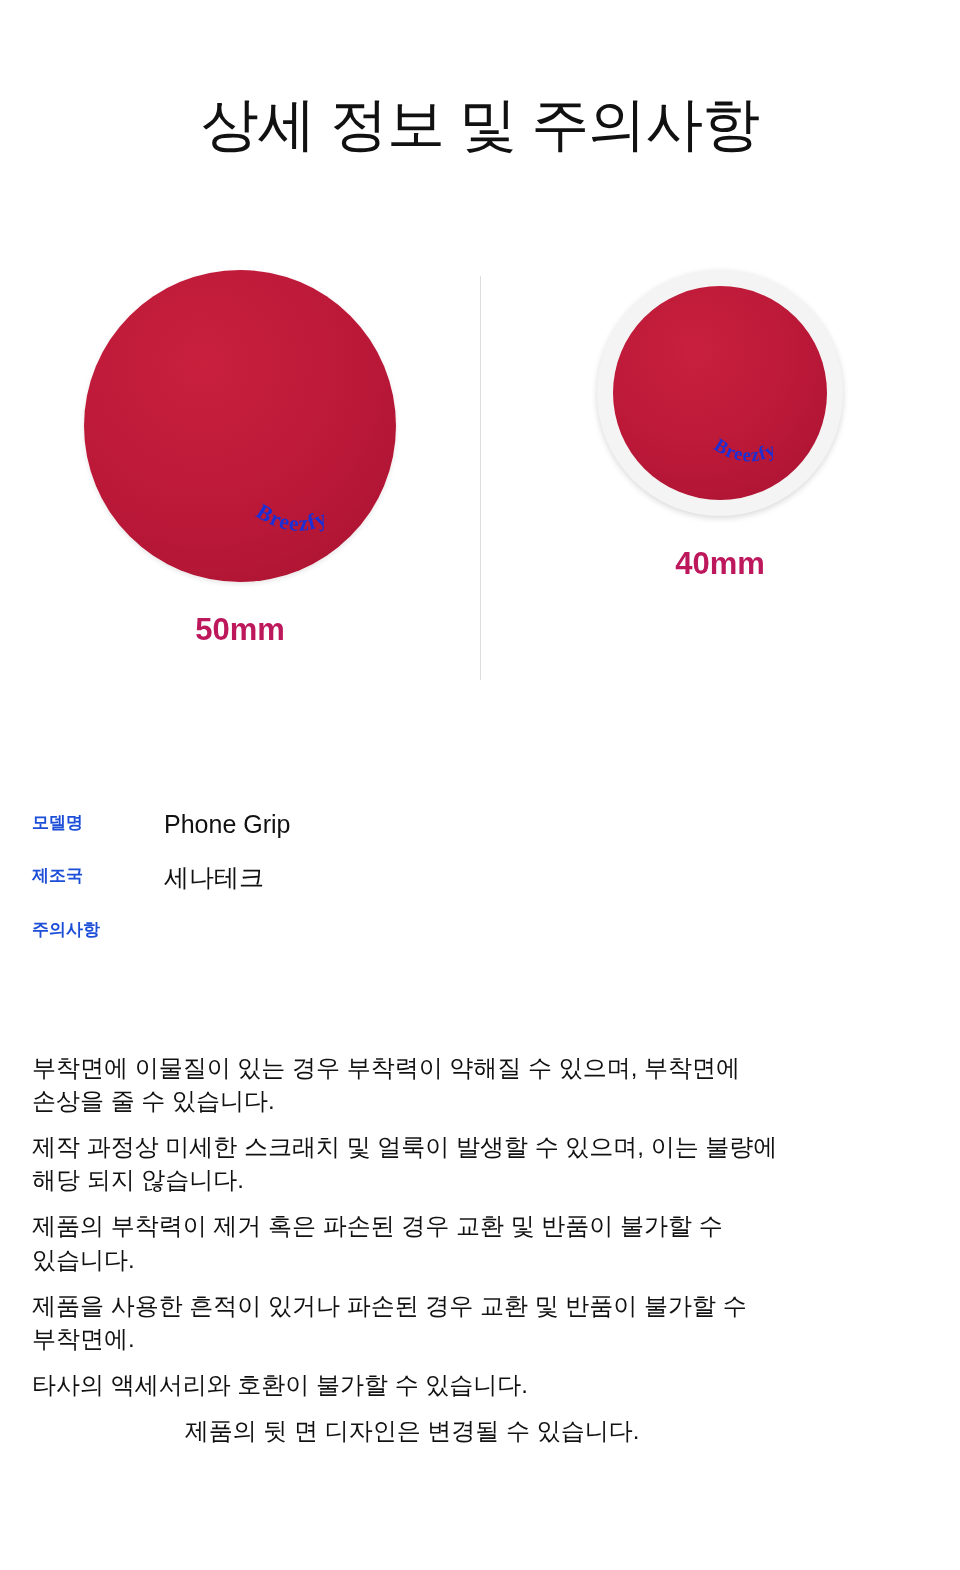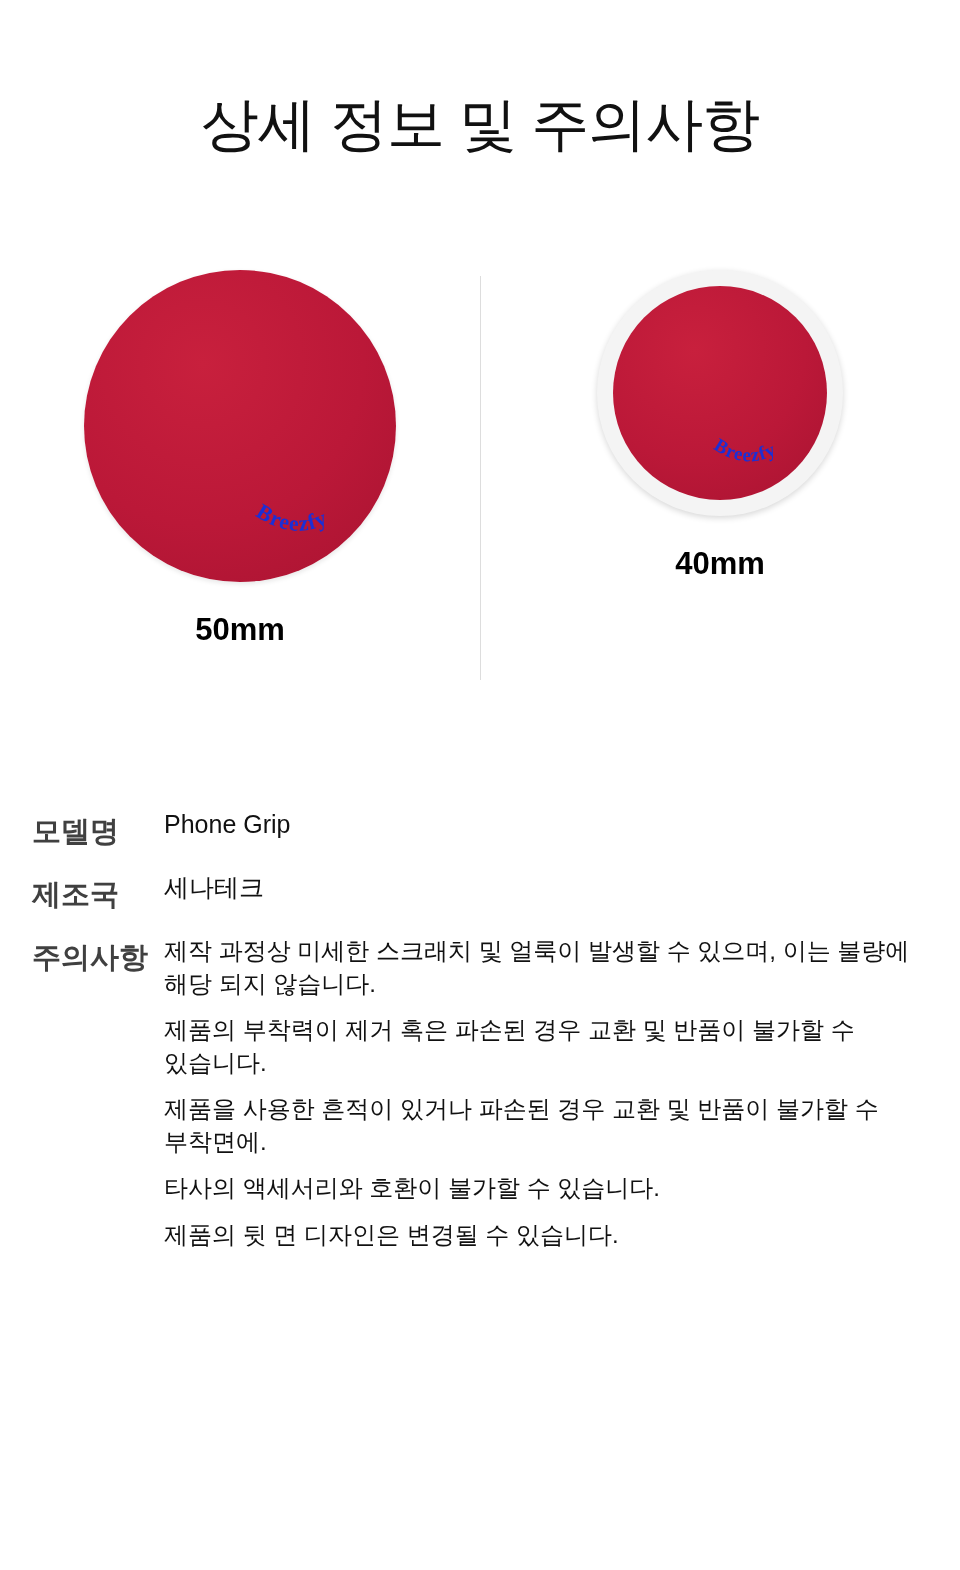--- a/index.html
+++ b/index.html
@@ -119,65 +119,67 @@
     letter-spacing: 1px;
   }
   .brand-text-sm {
     font-size: 19px;
   }
 
   .size-label {
     margin-top: 30px;
     font-size: 31px;
     font-weight: 700;
-    color: #000000;
+    color: #be185d;
   }
 
   
   .specs {
     margin: 118px 0 0 0;
     padding: 0 32px 0 32px;
   }
   .spec-row {
     display: flex;
     align-items: flex-start;
     margin-bottom: 20px;
   }
   .spec-label {
     width: 132px;
     flex: 0 0 132px;
-    font-size: 29px;
+    font-size: 17px;
     font-weight: 700;
-    color: #404040;
+    color: #1d4ed8;
     line-height: 1.35;
     padding-top: 4px;
   }
   .spec-value {
     font-size: 25px;
     color: #111111;
     line-height: 1.35;
   }
   .spec-row.notice {
     margin-top: 8px;
+    flex-direction: column;
   }
   .notice-list {
     margin: 0;
     padding: 0;
     list-style: none;
     max-width: 760px;
   }
   .notice-item {
     font-size: 24px;
     line-height: 1.38;
     color: #111111;
     margin-bottom: 13px;
     word-break: keep-all;
   }
   .notice-item:last-child {
     margin-bottom: 12px;
+    text-align: center;
   }
 </style>
 </head>
 <body>
 
 <div class="page">
 
   <h1 class="title">상세 정보 및 주의사항</h1>
 
   <div class="products">
@@ -230,20 +232,21 @@
 
     <div class="spec-row">
       <div class="spec-label">제조국</div>
       <div class="spec-value">세나테크</div>
     </div>
 
 
     <div class="spec-row notice">
       <div class="spec-label">주의사항</div>
       <ul class="notice-list">
+        <li class="notice-item">부착면에 이물질이 있는 경우 부착력이 약해질 수 있으며, 부착면에 손상을 줄 수 있습니다.</li>
         <li class="notice-item">제작 과정상 미세한 스크래치 및 얼룩이 발생할 수 있으며, 이는 불량에 해당 되지 않습니다.</li>
         <li class="notice-item">제품의 부착력이 제거 혹은 파손된 경우 교환 및 반품이 불가할 수 있습니다.</li>
         <li class="notice-item">제품을 사용한 흔적이 있거나 파손된 경우 교환 및 반품이 불가할 수 부착면에.</li>
         <li class="notice-item">타사의 액세서리와 호환이 불가할 수 있습니다.</li>
         <li class="notice-item">제품의 뒷 면 디자인은 변경될 수 있습니다.</li>
       </ul>
     </div>
 
   </div>
 

